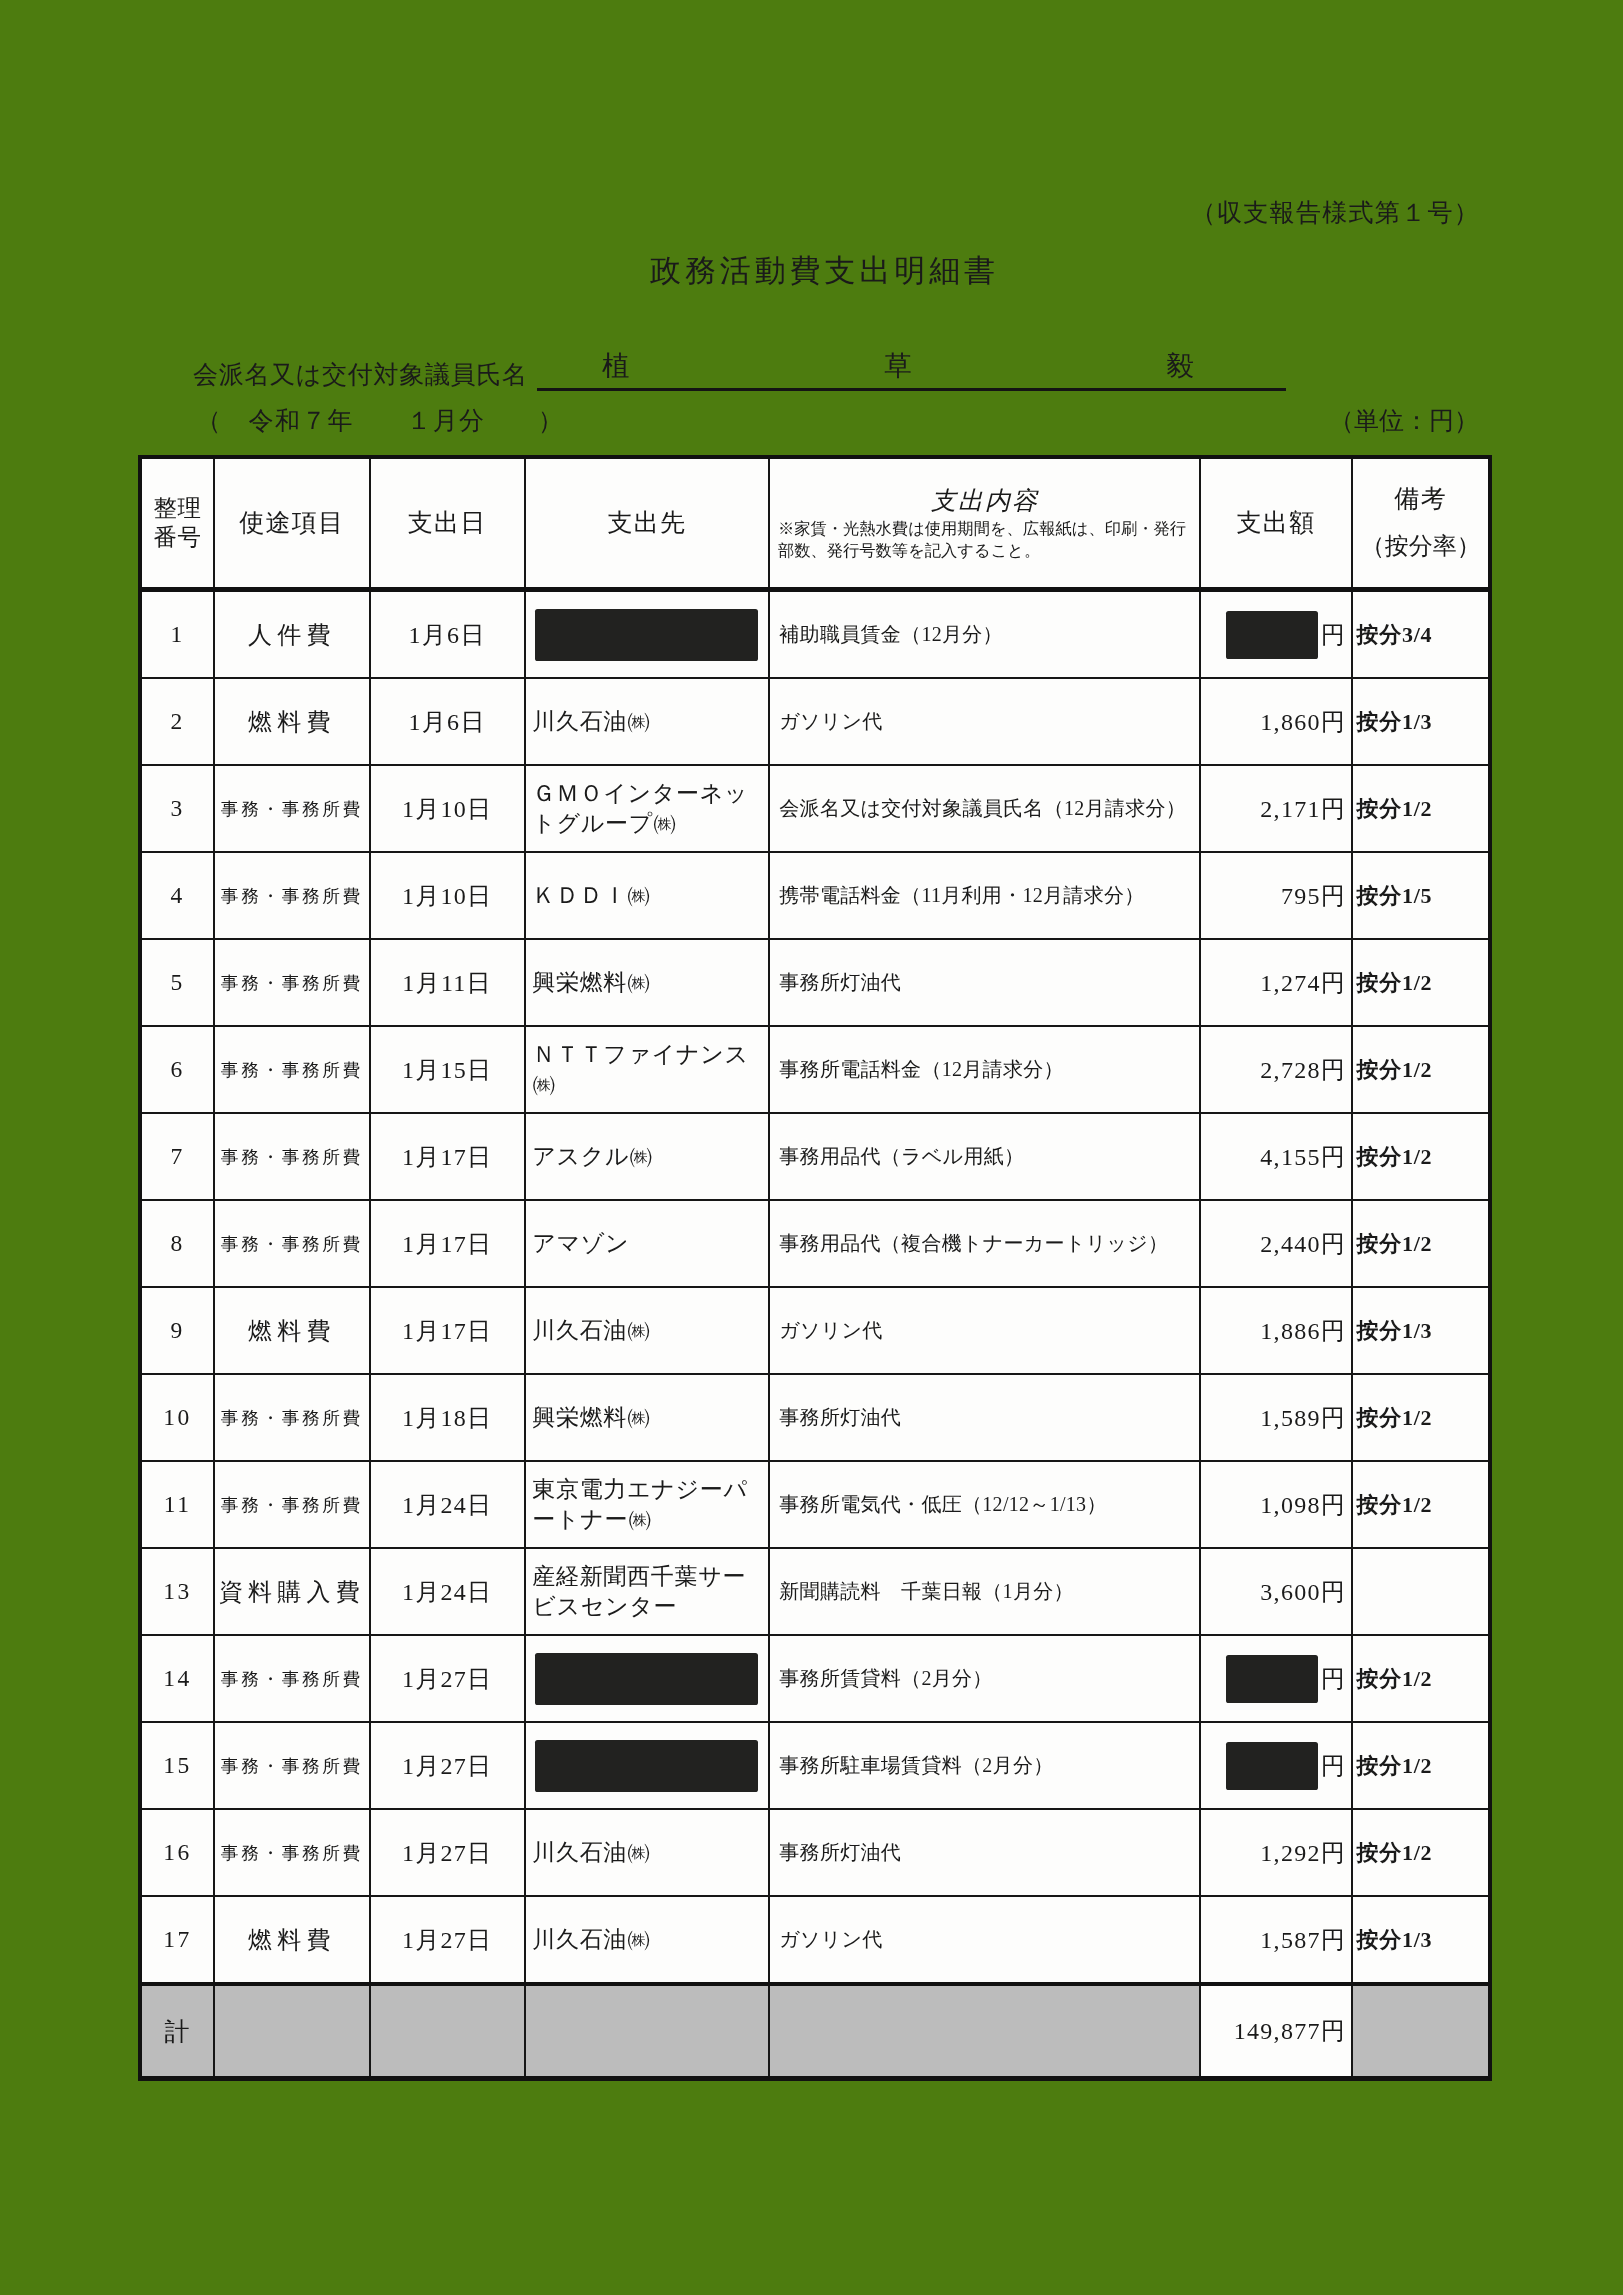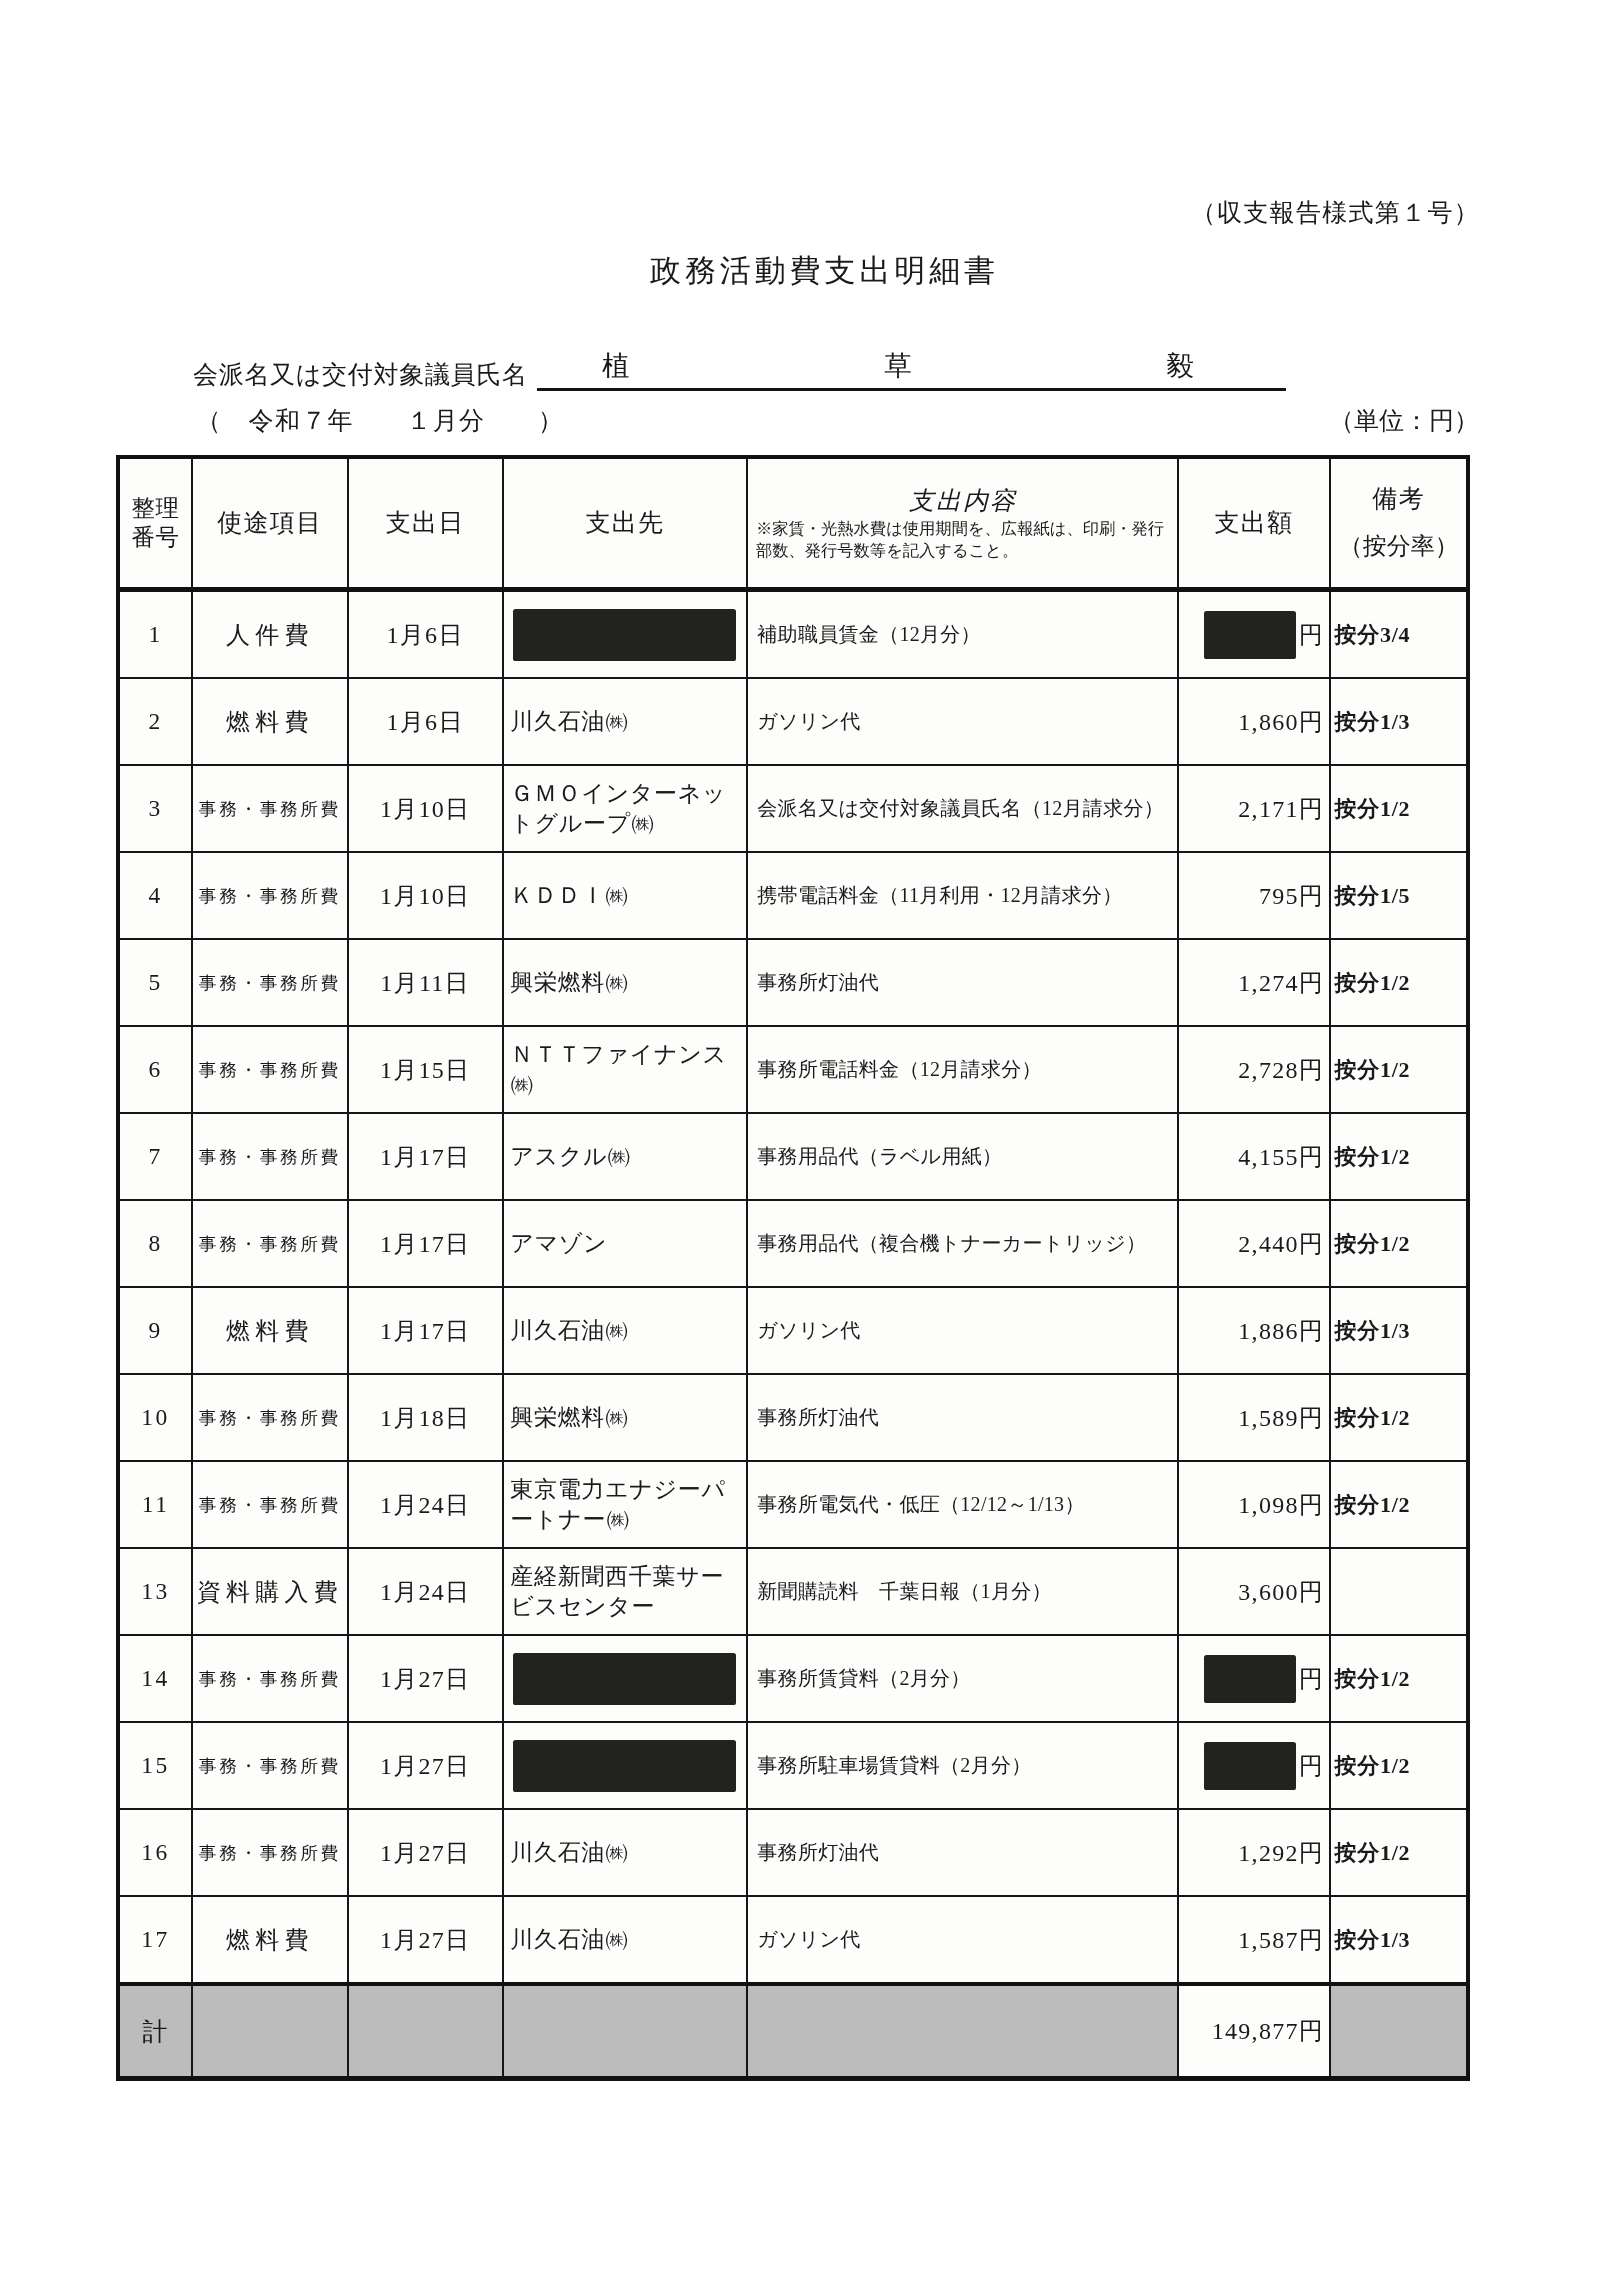--- a/index.html
+++ b/index.html
@@ -1,19 +1,19 @@
 <!DOCTYPE html>
 <html lang="ja" style="font-size:10.5px"><head>
 <meta charset="utf-8">
 <style>
   html,body{margin:0;padding:0;background:#e8e8e8;}
   .page{
     position:relative;
     width:1623px;height:2295px;
-    background:#ffffff;
+    background:#4d7c0f;
     font-family:"Liberation Serif","DejaVu Serif",serif;
     color:#1a1a1a;
     overflow:hidden;
   }
   .form-number{
     position:absolute;top:196px;right:143px;
     font-size:25px;letter-spacing:1.3px;
   }
   .doc-title{
     position:absolute;top:250px;left:0;width:100%;
@@ -34,21 +34,21 @@
   }
   .meta-period{
     position:absolute;top:404px;left:196px;
     font-size:25px;letter-spacing:1.3px;
   }
   .meta-unit{
     position:absolute;top:404px;right:144px;
     font-size:25px;
   }
   table.expense{
-    position:absolute;top:455px;left:116px;
+    position:absolute;top:455px;left:138px;
     width:1354px;
     border-collapse:collapse;table-layout:fixed;
     background:#fdfdfc;
   }
   table.expense col.c-no{width:5.5%;}
   table.expense col.c-cat{width:11.5%;}
   table.expense col.c-date{width:11.5%;}
   table.expense col.c-payee{width:18.1%;}
   table.expense col.c-desc{width:31.9%;}
   table.expense col.c-amt{width:11.3%;}

